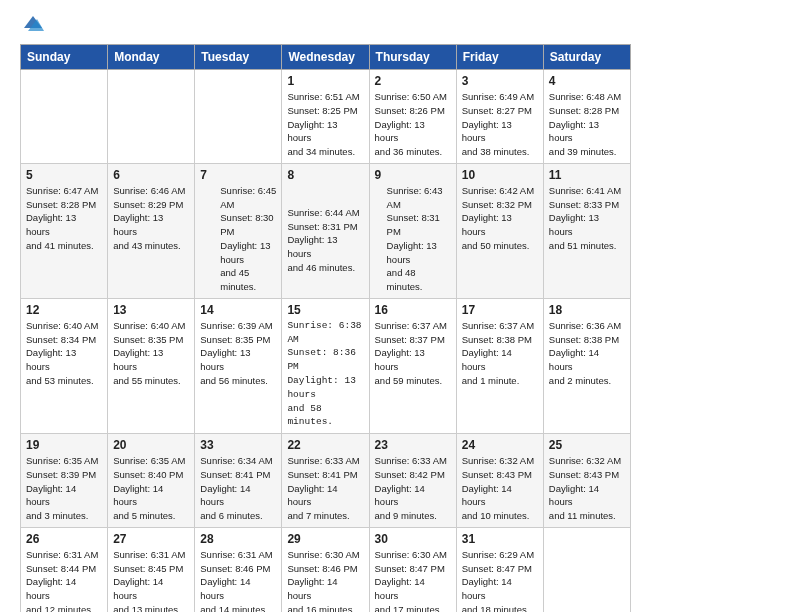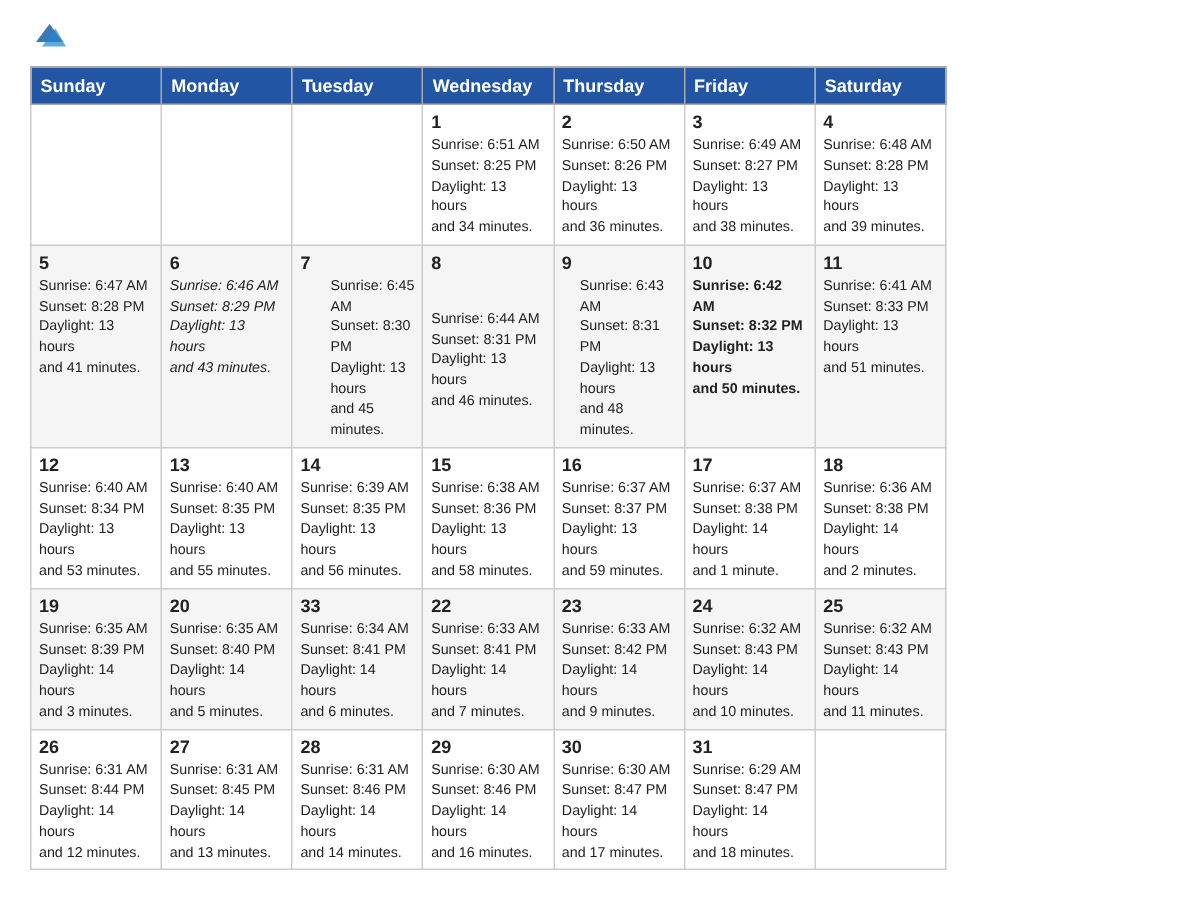--- a/index.html
+++ b/index.html
@@ -167,21 +167,21 @@
         <tr>
           <td>
             <div class="day-number">5</div>
             <div class="day-info" style="white-space: pre-line;">Sunrise: 6:47 AM
 Sunset: 8:28 PM
 Daylight: 13 hours
 and 41 minutes.</div>
           </td>
           <td>
             <div class="day-number">6</div>
-            <div class="day-info" style="white-space: pre-line; font-style: italic;">Sunrise: 6:46 AM
+            <div class="day-info" style="white-space: pre-line;">Sunrise: 6:46 AM
 Sunset: 8:29 PM
 Daylight: 13 hours
 and 43 minutes.</div>
           </td>
           <td>
             <div class="day-number">7</div>
             <div class="day-info" style="white-space: pre-line; margin-left: 20px;">Sunrise: 6:45 AM
 Sunset: 8:30 PM
 Daylight: 13 hours
 and 45 minutes.</div>
@@ -195,21 +195,21 @@
           </td>
           <td>
             <div class="day-number">9</div>
             <div class="day-info" style="white-space: pre-line; margin-left: 12px;">Sunrise: 6:43 AM
 Sunset: 8:31 PM
 Daylight: 13 hours
 and 48 minutes.</div>
           </td>
           <td>
             <div class="day-number">10</div>
-            <div class="day-info" style="white-space: pre-line; font-weight: bold;">Sunrise: 6:42 AM
+            <div class="day-info" style="white-space: pre-line;">Sunrise: 6:42 AM
 Sunset: 8:32 PM
 Daylight: 13 hours
 and 50 minutes.</div>
           </td>
           <td>
             <div class="day-number">11</div>
             <div class="day-info" style="white-space: pre-line;">Sunrise: 6:41 AM
 Sunset: 8:33 PM
 Daylight: 13 hours
 and 51 minutes.</div>
@@ -232,21 +232,21 @@
           </td>
           <td>
             <div class="day-number">14</div>
             <div class="day-info" style="white-space: pre-line;">Sunrise: 6:39 AM
 Sunset: 8:35 PM
 Daylight: 13 hours
 and 56 minutes.</div>
           </td>
           <td>
             <div class="day-number">15</div>
-            <div class="day-info" style="white-space: pre-line;">Sunrise: 6:38 AM
+            <div class="day-info" style="white-space: pre-line; font-family: Liberation Mono, monospace;">Sunrise: 6:38 AM
 Sunset: 8:36 PM
 Daylight: 13 hours
 and 58 minutes.</div>
           </td>
           <td>
             <div class="day-number">16</div>
             <div class="day-info" style="white-space: pre-line;">Sunrise: 6:37 AM
 Sunset: 8:37 PM
 Daylight: 13 hours
 and 59 minutes.</div>

